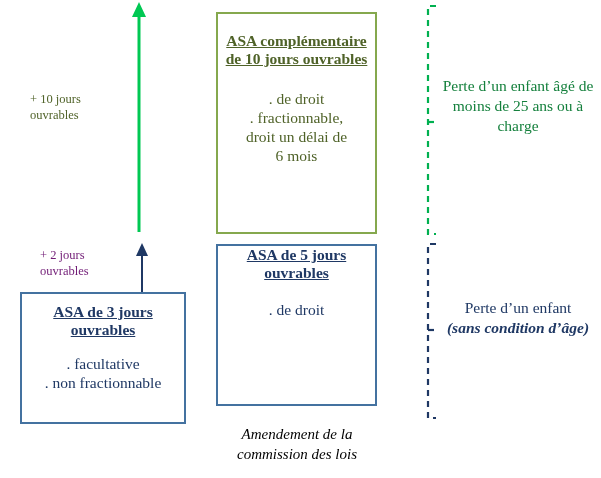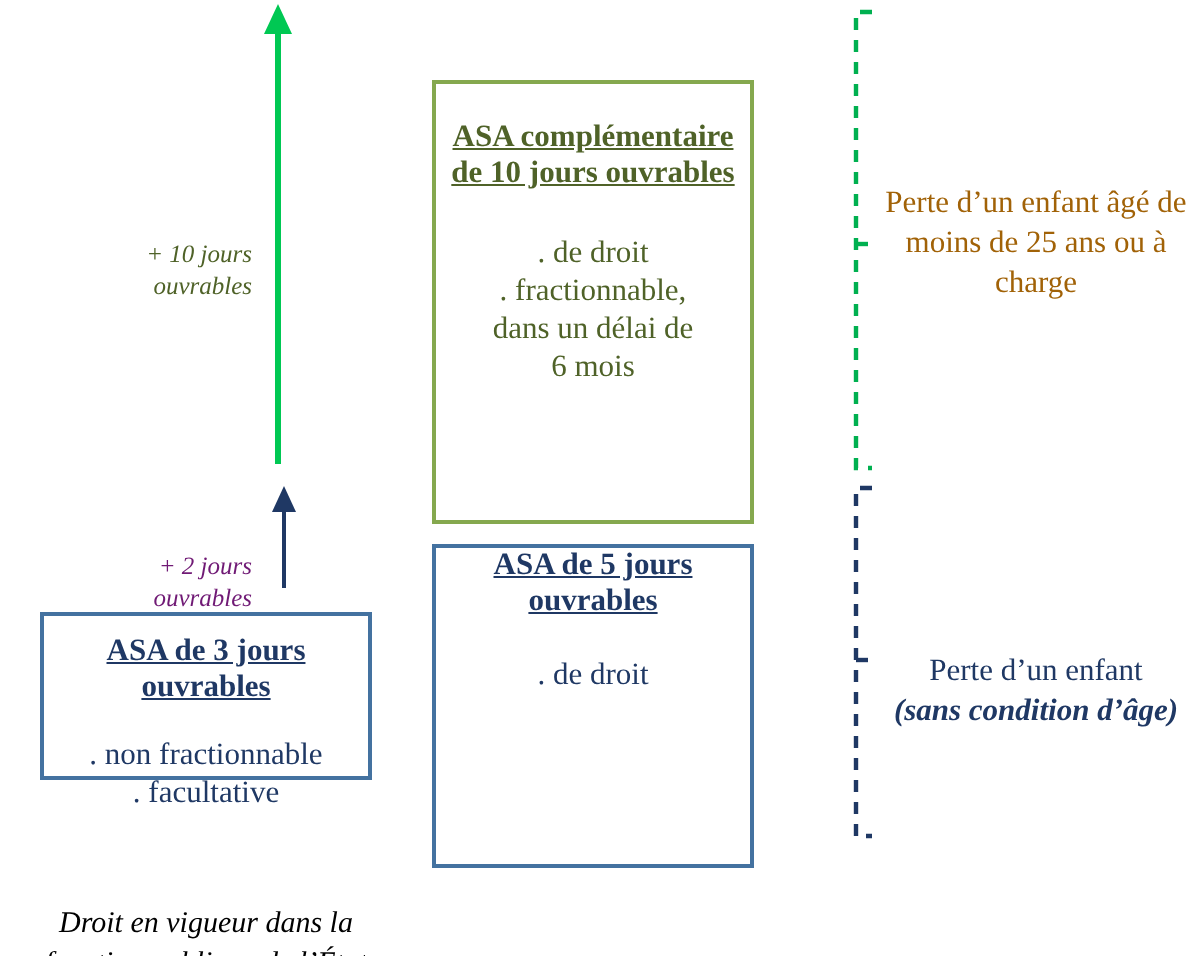--- a/index.html
+++ b/index.html
@@ -12,21 +12,21 @@
     height: 478px;
     position: relative;
     overflow: hidden;
     font-family: "Liberation Serif", "DejaVu Serif", serif;
   }
   #stage {
     position: absolute;
     left: 0; top: 0;
     width: 601px; height: 478px;
   }
-  .abs { position: absolute; margin-top: 28px; }
+  .abs { position: absolute; }
 
   
   .box {
     box-sizing: border-box;
     background: #ffffff;
     text-align: center;
   }
   .box-blue {
     border: 2px solid #4472a0;
     color: #1f3864;
@@ -39,22 +39,22 @@
     font-weight: bold;
     text-decoration: underline;
     line-height: 1.18;
   }
   .box-body {
     line-height: 1.24;
   }
 
   
   #box-left {
-    left: 20px; top: 278px;
-    width: 166px; height: 84px;
+    left: 20px; top: 292px;
+    width: 166px; height: 132px;
   }
   #box-left .box-title { font-size: 15.5px; padding-top: 9px; }
   #box-left .box-body  { font-size: 15.5px; padding-top: 14px; }
 
   
   #box-right-lower {
     left: 216px; top: 244px;
     width: 161px; height: 162px;
   }
   #box-right-lower .box-title { font-size: 15.5px; }
@@ -66,44 +66,43 @@
     width: 161px; height: 222px;
   }
   #box-right-upper .box-title { font-size: 15.5px; padding-top: 18px; }
   #box-right-upper .box-body  { font-size: 15.5px; padding-top: 20px; }
 
   
   .arrow-svg { position: absolute; overflow: visible; }
 
   
   .arrow-label {
-    font-style: italic;
-    text-align: right;
+    text-align: left;
     line-height: 1.25;
   }
   #label-10 {
     left: 30px; top: 92px; width: 96px;
     font-size: 12.5px;
     color: #4f6228;
   }
   #label-2 {
     left: 40px; top: 248px; width: 86px;
     font-size: 12.5px;
     color: #701a75;
   }
 
   
   .side-label {
     text-align: center;
     line-height: 1.3;
   }
   #side-green {
-    left: 440px; top: 64px; width: 156px;
+    left: 440px; top: 76px; width: 156px;
     font-size: 15.5px;
-    color: #a16207;
+    color: #15803d;
   }
   #side-blue {
     left: 440px; top: 298px; width: 156px;
     font-size: 15.5px;
     color: #1f3864;
   }
   #side-blue .sub { font-style: italic; font-weight: bold; }
 
   
   .caption {
@@ -133,53 +132,53 @@
 
   <div class="abs arrow-label" id="label-10">+ 10 jours ouvrables</div>
 
   <div class="abs arrow-label" id="label-2">+ 2 jours ouvrables</div>
 
   <div class="abs box box-green" id="box-right-upper">
     <div class="box-title">ASA complémentaire de 10 jours ouvrables</div>
     <div class="box-body">
       <div>. de droit</div>
       <div>. fractionnable,</div>
-      <div>dans un délai de</div>
+      <div>droit un délai de</div>
       <div>6 mois</div>
     </div>
   </div>
 
   <div class="abs box box-blue" id="box-right-lower">
     <div class="box-title">ASA de 5 jours ouvrables</div>
     <div class="box-body">
       <div>. de droit</div>
     </div>
   </div>
 
   <div class="abs box box-blue" id="box-left">
     <div class="box-title">ASA de 3 jours ouvrables</div>
     <div class="box-body">
+      <div>. facultative</div>
       <div>. non fractionnable</div>
-      <div>. facultative</div>
     </div>
   </div>
 
   <svg class="arrow-svg" id="bracket-green" style="left:412px; top:0px;" width="40" height="240" viewBox="0 0 40 240">
     <path d="M 24 6 L 16 6 L 16 234 L 24 234" fill="none" stroke="#00b050" stroke-width="2.2" stroke-dasharray="6 5"></path>
     <path d="M 16 122 L 26 122" fill="none" stroke="#00b050" stroke-width="2.2" stroke-dasharray="6 5"></path>
   </svg>
 
   <svg class="arrow-svg" id="bracket-blue" style="left:412px; top:240px;" width="40" height="184" viewBox="0 0 40 184">
     <path d="M 24 4 L 16 4 L 16 178 L 24 178" fill="none" stroke="#1f3864" stroke-width="2.2" stroke-dasharray="6 5"></path>
     <path d="M 16 90 L 26 90" fill="none" stroke="#1f3864" stroke-width="2.2" stroke-dasharray="6 5"></path>
   </svg>
 
   <div class="abs side-label" id="side-green">Perte d’un enfant âgé de moins de 25 ans ou à charge</div>
 
   <div class="abs side-label" id="side-blue">
     <div>Perte d’un enfant</div>
     <div class="sub">(sans condition d’âge)</div>
   </div>
 
-  <div class="abs caption" id="caption-left">Droit en vigueur dans la fonction publique de l’État</div>
 
+  <div class="abs caption" id="caption-right">Amendement de la commission des lois</div>
 
 </div>
 
 </body></html>

